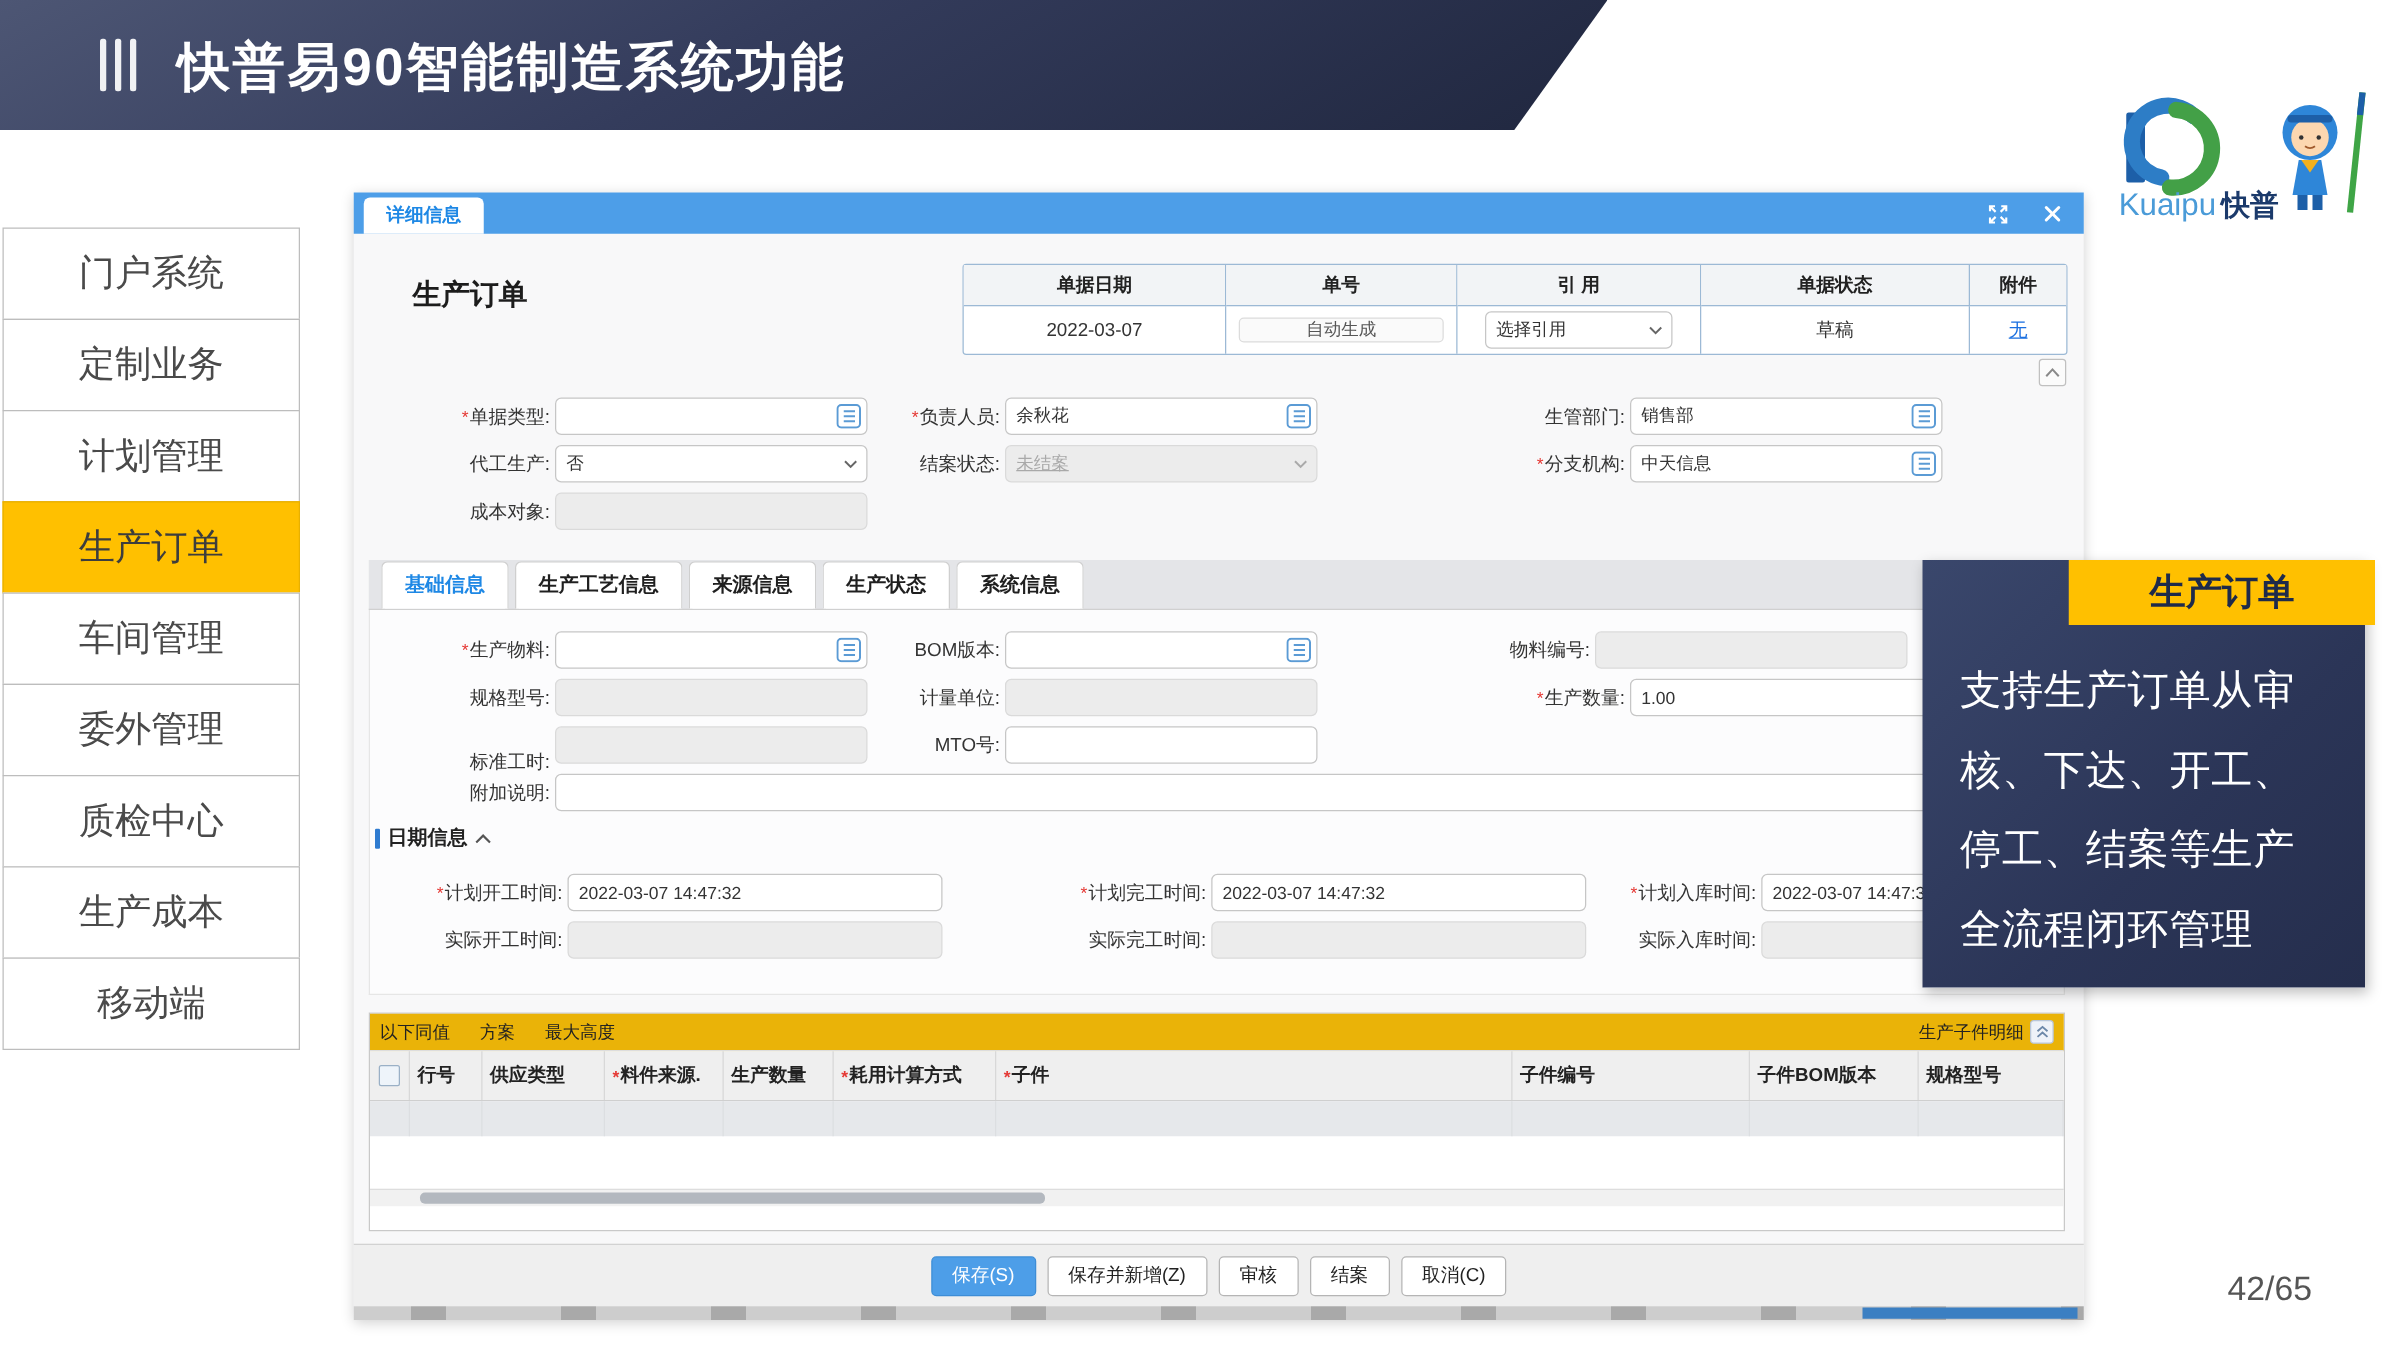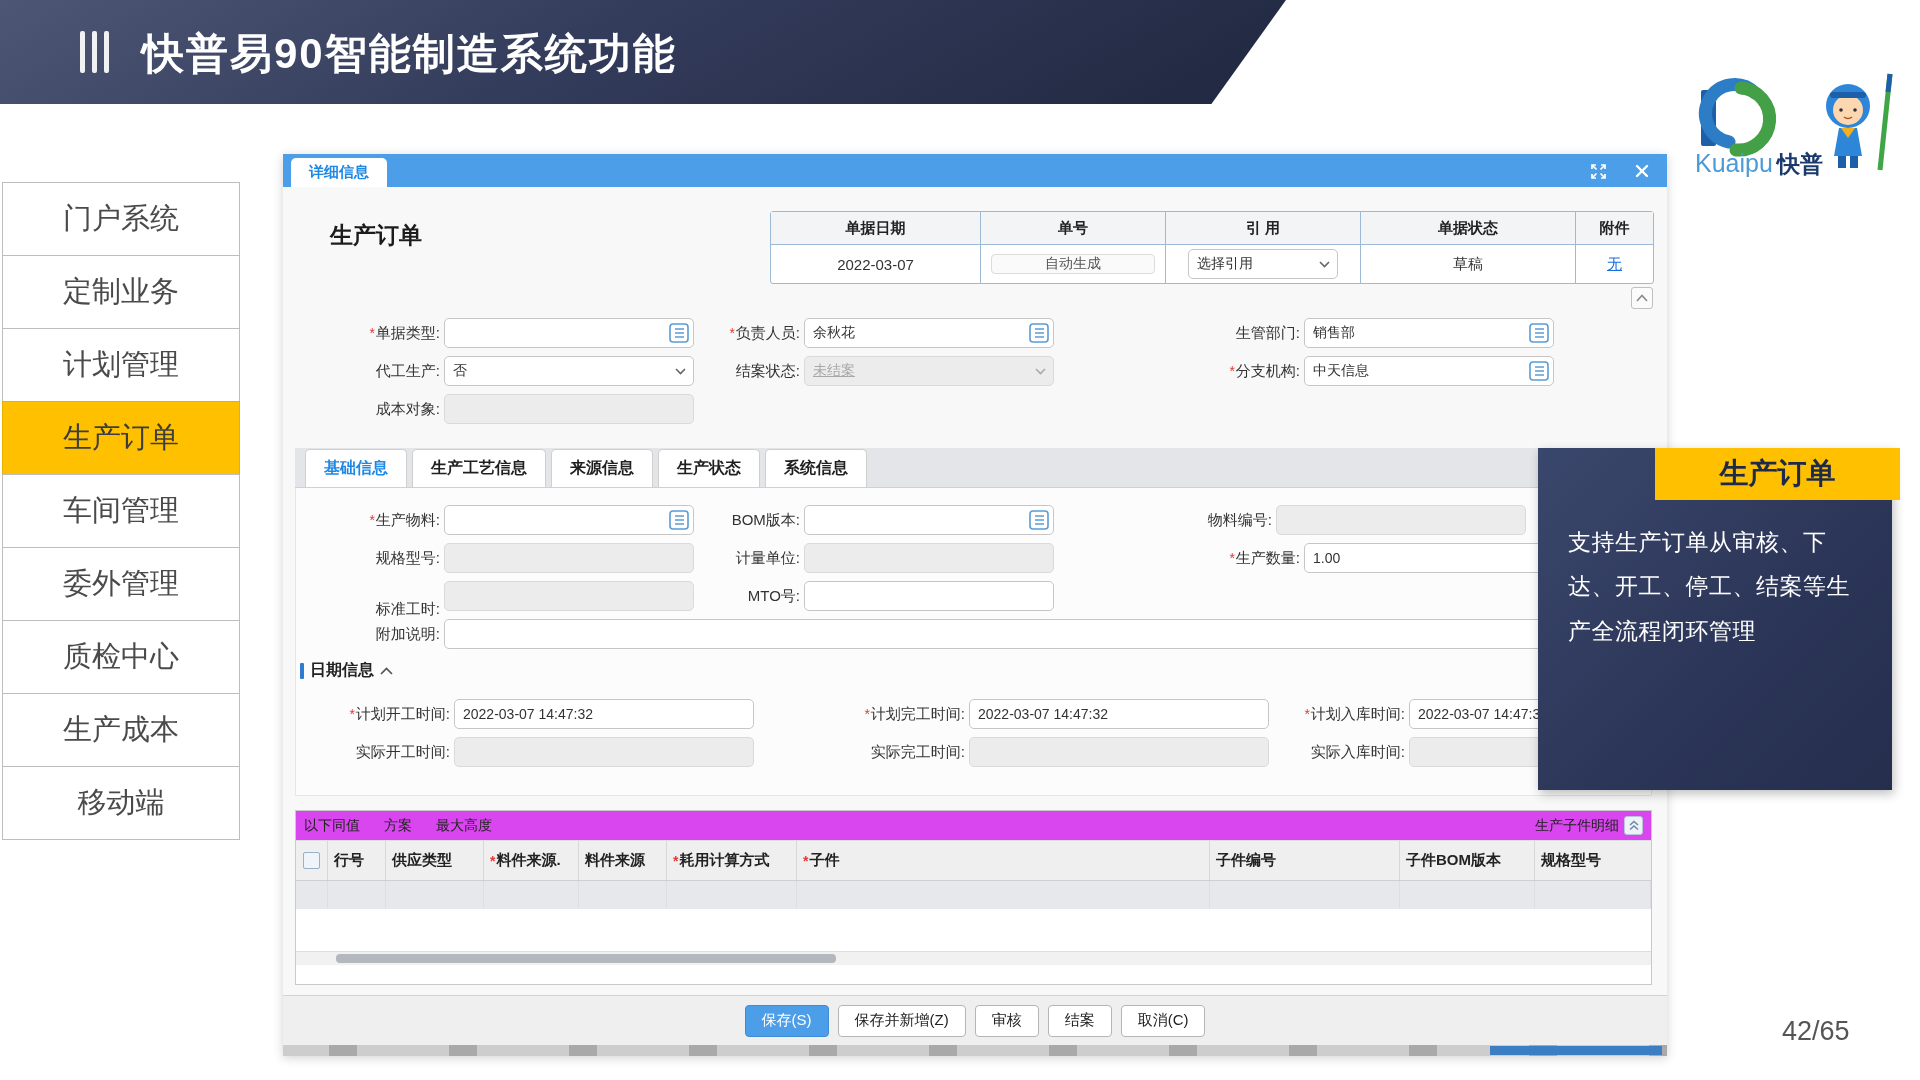--- a/index.html
+++ b/index.html
@@ -74,21 +74,21 @@
   .tab-panel{position:absolute;left:12px;top:334px;width:1357px;height:308px;background:#fcfcfd;
     border:1px solid #e6e6e6;border-top:none;box-sizing:border-box;}
 
   .sect-hdr{position:absolute;display:flex;align-items:center;gap:6px;}
   .sect-bar{width:4px;height:16px;background:#2f7bd0;border-radius:1px;}
   .sect-txt{font-size:16px;font-weight:bold;color:#222;}
 
   
   .grid{position:absolute;left:12px;top:656px;width:1357px;height:175px;background:#fff;
     border:1px solid #c9c9c9;box-sizing:border-box;}
-  .g-toolbar{position:absolute;left:0;top:0;width:100%;height:30px;background:#d946ef;border-bottom:1px solid #ddd;
+  .g-toolbar{position:absolute;left:0;top:0;width:100%;height:30px;background:#eab308;border-bottom:1px solid #ddd;
     box-sizing:border-box;display:flex;align-items:center;padding:0 8px;}
   .g-link{font-size:14px;color:#222;margin-right:24px;cursor:pointer;}
   .g-right{margin-left:auto;display:flex;align-items:center;gap:5px;font-size:14px;color:#222;}
   .g-head{position:absolute;left:0;top:30px;width:100%;height:40px;background:#efefef;border-bottom:1px solid #cfcfcf;
     box-sizing:border-box;display:grid;grid-template-columns:32px 58px 98px 95px 88px 130px 413px 190px 135px 116px;}
   .gc{display:flex;align-items:center;padding-left:6px;font-size:15px;font-weight:bold;color:#222;
     border-right:1px solid #d8d8d8;overflow:hidden;white-space:nowrap;}
   .gc:last-child{border-right:none;}
   .gcb{display:flex;align-items:center;justify-content:center;border-right:1px solid #d8d8d8;}
   .chk{width:15px;height:15px;border:1px solid #9ab0c6;background:#eef4fa;border-radius:2px;cursor:pointer;}
@@ -108,21 +108,21 @@
   .sliver{position:absolute;left:0;top:891px;width:1384px;height:11px;
     background:repeating-linear-gradient(90deg,#cdcdcd 0 46px,#a9a9a9 46px 74px,#cdcdcd 74px 120px);}
   .sliver-blue{position:absolute;left:1207px;top:892px;width:172px;height:9px;background:#3b7fc2;}
 
   
   .callout{position:absolute;left:1538px;top:448px;width:354px;height:342px;z-index:60;
     background:linear-gradient(135deg,#3a476c 0%,#2b3557 60%,#252e4d 100%);box-shadow:2px 4px 10px rgba(0,0,0,.25);}
   .callout-title{position:absolute;left:1655px;top:448px;width:245px;height:52px;background:#FFC000;z-index:61;
     display:flex;align-items:center;justify-content:center;font-size:29px;font-weight:bold;color:#1e2a4a;}
   .callout-body{position:absolute;left:1568px;top:520px;width:300px;z-index:61;color:#fff;
-    font-size:23px;line-height:1.93;letter-spacing:.5px;}
+    font-size:33px;line-height:1.93;letter-spacing:.5px;}
 </style>
 </head>
 <body>
 
 <div id="slide">
 
   <div class="top-band"></div>
   <div class="hbars">
       <i></i>
       <i></i>
@@ -454,21 +454,21 @@
             <span>行号</span>
           </div>
         <div class="gc">
             <span>供应类型</span>
           </div>
         <div class="gc">
             <span class="req">*</span>
             <span>料件来源.</span>
           </div>
         <div class="gc">
-            <span>料件来源</span>
+            <span>生产数量</span>
           </div>
         <div class="gc">
             <span class="req">*</span>
             <span>耗用计算方式</span>
           </div>
         <div class="gc">
             <span class="req">*</span>
             <span>子件</span>
           </div>
         <div class="gc">

